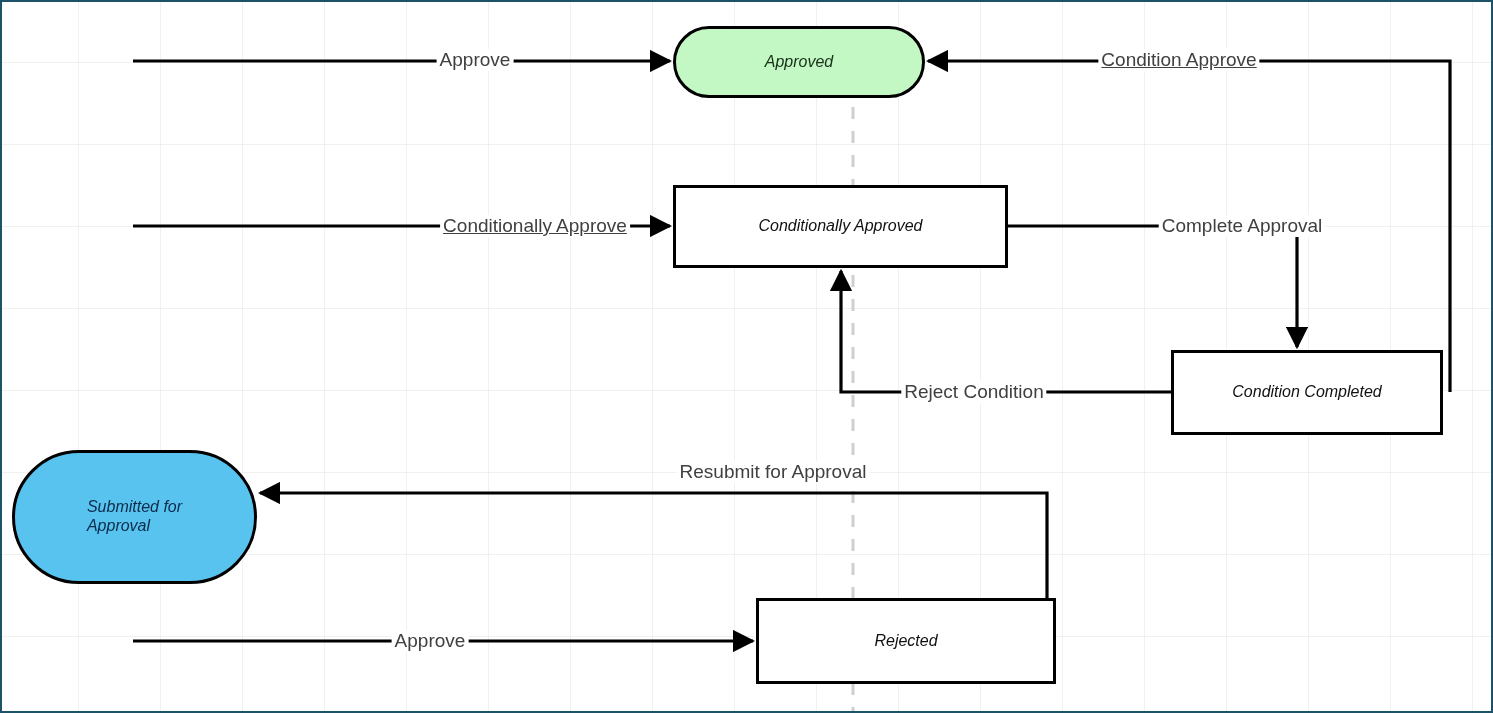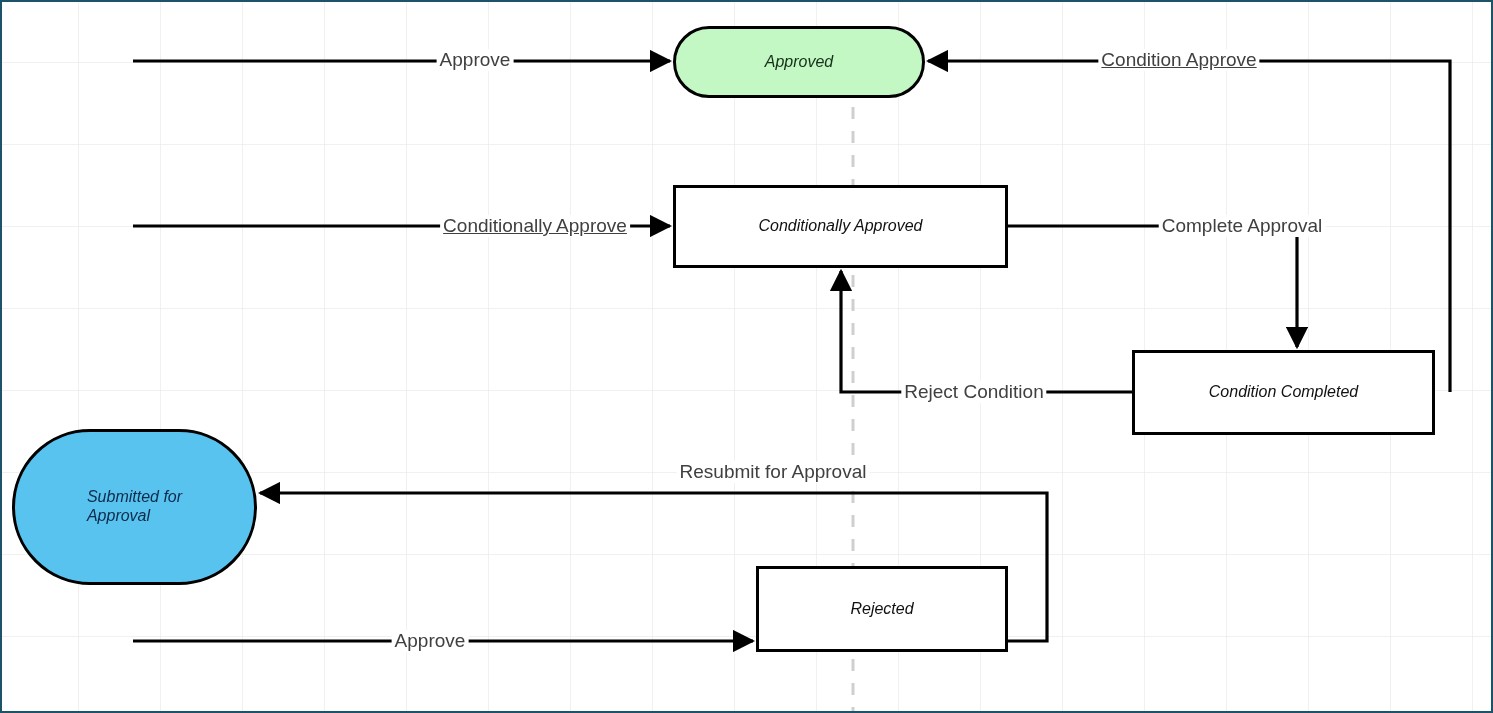--- a/index.html
+++ b/index.html
@@ -86,33 +86,33 @@
         <path d="M 131 224 L 668 224" fill="none" stroke="#000000" stroke-width="3.2" stroke-linejoin="miter" marker-end="url(#arrow)"></path>
         <path d="M 131 639 L 751 639" fill="none" stroke="#000000" stroke-width="3.2" stroke-linejoin="miter" marker-end="url(#arrow)"></path>
         <path d="M 1448 390 L 1448 59 L 926 59" fill="none" stroke="#000000" stroke-width="3.2" stroke-linejoin="miter" marker-end="url(#arrow)"></path>
         <path d="M 1006 224 L 1295 224 L 1295 345" fill="none" stroke="#000000" stroke-width="3.2" stroke-linejoin="miter" marker-end="url(#arrow)"></path>
         <path d="M 1169 390 L 839 390 L 839 269" fill="none" stroke="#000000" stroke-width="3.2" stroke-linejoin="miter" marker-end="url(#arrow)"></path>
         <path d="M 1006 639 L 1045 639 L 1045 491 L 258 491" fill="none" stroke="#000000" stroke-width="3.2" stroke-linejoin="miter" marker-end="url(#arrow)"></path>
       </g>
   </svg>
 
   <div id="nodes-layer">
-      <div class="node stadium submitted" style="left: 10px; top: 427px; width: 245px; height: 156px;">
+      <div class="node stadium submitted" style="left: 10px; top: 448px; width: 245px; height: 134px;">
         <span>Submitted for<br>Approval</span>
       </div>
       <div class="node stadium approved" style="left: 671px; top: 24px; width: 252px; height: 72px;">
         <span>Approved</span>
       </div>
       <div class="node rect" style="left: 671px; top: 183px; width: 335px; height: 83px;">
         <span>Conditionally Approved</span>
       </div>
-      <div class="node rect" style="left: 1130px; top: 348px; width: 303px; height: 85px;">
+      <div class="node rect" style="left: 1169px; top: 348px; width: 272px; height: 85px;">
         <span>Condition Completed</span>
       </div>
-      <div class="node rect" style="left: 754px; top: 564px; width: 252px; height: 86px;">
+      <div class="node rect" style="left: 754px; top: 596px; width: 300px; height: 86px;">
         <span>Rejected</span>
       </div>
     </div>
   <div id="labels-layer">
       <div class="edge-label" style="left: 444px; top: 58px; background: rgb(255, 255, 255);">Approve</div>
       <div class="edge-label" style="left: 504px; top: 224px; background: rgb(255, 255, 255); text-decoration: underline;">Conditionally Approve</div>
       <div class="edge-label" style="left: 399px; top: 639px; background: rgb(255, 255, 255);">Approve</div>
       <div class="edge-label" style="left: 1148px; top: 58px; background: rgb(255, 255, 255); text-decoration: underline;">Condition Approve</div>
       <div class="edge-label" style="left: 1211px; top: 224px; background: rgb(255, 255, 255);">Complete Approval</div>
       <div class="edge-label" style="left: 943px; top: 390px; background: rgb(255, 255, 255);">Reject Condition</div>

